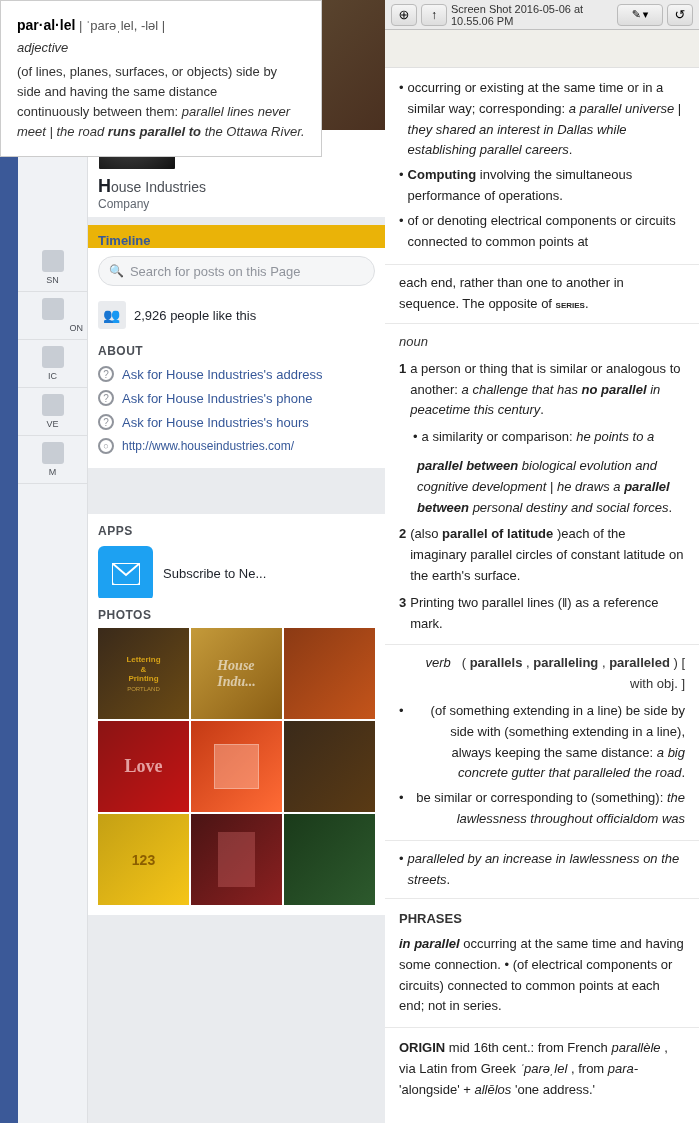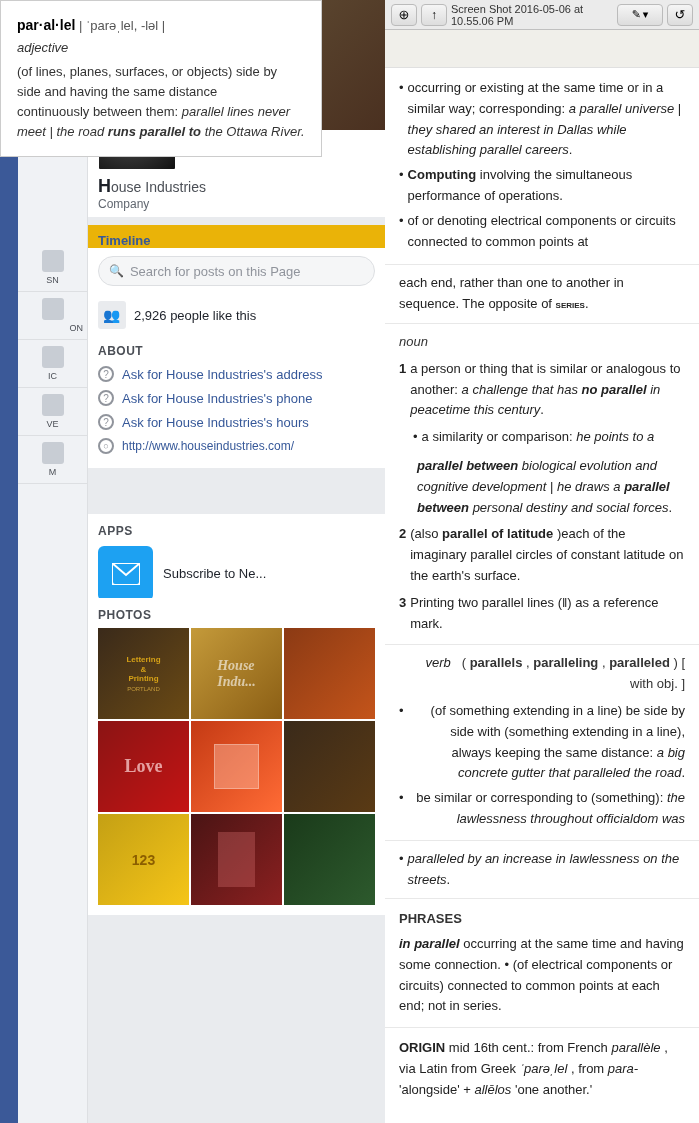--- a/index.html
+++ b/index.html
@@ -294,16 +294,16 @@
   <div style="padding:10px 14px 12px 14px;font-size:13px;line-height:1.6;color:#222;">
     <span style="font-weight:bold;">ORIGIN</span>
     <span> mid 16th cent.: from French </span>
     <span style="font-style:italic;">parallèle</span>
     <span>, via Latin from Greek </span>
     <span style="font-style:italic;">ˈparəˌlel</span>
     <span>, from </span>
     <span style="font-style:italic;">para-</span>
     <span> 'alongside' + </span>
     <span style="font-style:italic;">allēlos</span>
-    <span> 'one another.'</span>
+    <span> 'one address.'</span>
   </div>
 
 </div>
 
 </body></html>

